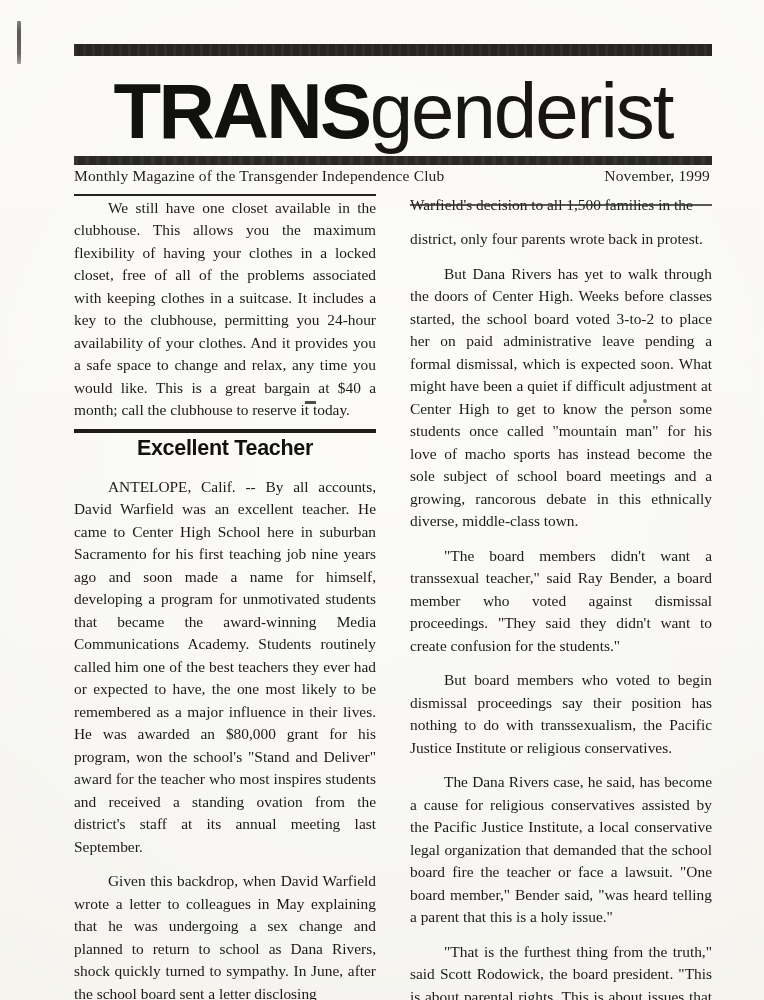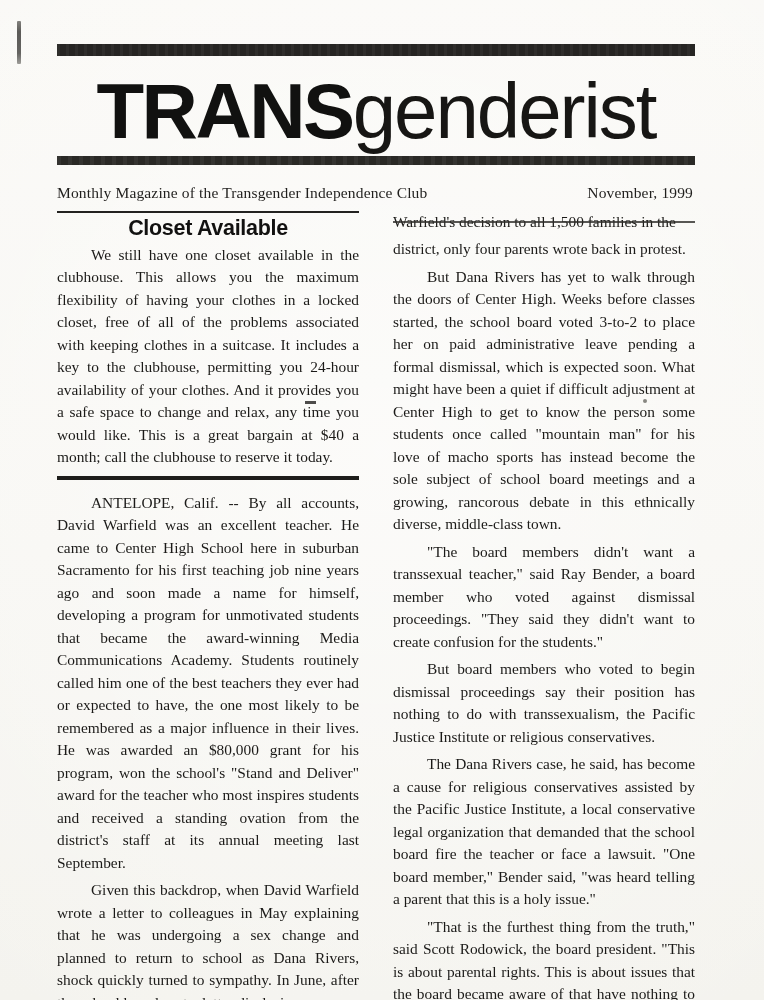--- a/index.html
+++ b/index.html
@@ -36,21 +36,21 @@
     top: 21px;
     width: 4px;
     height: 43px;
     background: linear-gradient(180deg,#6d6c68 0%, #3f3e3b 25%, #4a4946 75%, #8e8d89 100%);
     border-radius: 1px;
     opacity: .85;
   }
 
   #content {
     position: absolute;
-    left: 57px;
+    left: 74px;
     top: 0;
     width: 638px;
     height: 748px;
   }
 
   
   .rule-top {
     height: 12px;
     background: #262523;
     margin-top: 44px;
@@ -96,21 +96,21 @@
     height: 9px;
     background: repeating-linear-gradient(90deg, rgba(255,255,255,0.05) 0 4px, rgba(0,0,0,0) 4px 11px);
   }
 
   #subhead {
     display: flex;
     justify-content: space-between;
     align-items: baseline;
     font-size: 15.5px;
     color: #201f1d;
-    padding-top: 19px;
+    padding-top: 2px;
     letter-spacing: .15px;
   }
   #subhead .issue-date { padding-right: 2px; text-align: center; }
 
   
   #columns {
     display: flex;
     gap: 34px;
     margin-top: 9px;
   }
@@ -144,21 +144,21 @@
     margin: 0;
     text-align: justify;
     text-justify: inter-word;
     font-size: 15.4px;
     line-height: 1.46;
     color: #1b1a18;
     text-indent: 34px;
     hyphens: none;
   }
   p.body.noindent { text-indent: 0; }
-  p.body + p.body { margin-top: 5px; }
+  p.body + p.body { margin-top: 12px; }
 
   .col-right p.body:first-child { text-indent: 0; }
 
   
   .struck-line {
     position: relative;
     color: #2c2b28;
   }
   .struck-line::after {
     content: "";
@@ -215,25 +215,25 @@
     <div id="subhead">
       <span class="tagline">Monthly Magazine of the Transgender Independence Club</span>
       <span class="issue-date">November, 1999</span>
     </div>
 
     <div id="columns">
 
       <div class="col col-left">
 
         <div class="sec-rule-thin"></div>
-        <div class="headline">Closet Available</div>
 
         <p class="body">We still have one closet available in the clubhouse. This allows you the maximum flexibility of having your clothes in a locked closet, free of all of the problems associated with keeping clothes in a suitcase. It includes a key to the clubhouse, permitting you 24-hour availability of your clothes. And it provides you a safe space to change and relax, any time you would like. This is a great bargain at $40 a month; call the clubhouse to reserve it today.</p>
 
         <div class="sec-rule-thick"></div>
+        <div class="headline">Excellent Teacher</div>
 
         <p class="body" style="margin-top:12px;">ANTELOPE, Calif. -- By all accounts, David Warfield was an excellent teacher. He came to Center High School here in suburban Sacramento for his first teaching job nine years ago and soon made a name for himself, developing a program for unmotivated students that became the award-winning Media Communications Academy. Students routinely called him one of the best teachers they ever had or expected to have, the one most likely to be remembered as a major influence in their lives. He was awarded an $80,000 grant for his program, won the school's "Stand and Deliver" award for the teacher who most inspires students and received a standing ovation from the district's staff at its annual meeting last September.</p>
         <p class="body">Given this backdrop, when David Warfield wrote a letter to colleagues in May explaining that he was undergoing a sex change and planned to return to school as Dana Rivers, shock quickly turned to sympathy. In June, after the school board sent a letter disclosing</p>
       </div>
 
       <div class="col col-right">
 
         <p class="body noindent struck-line">Warfield's decision to all 1,500 families in the</p>
         <p class="body noindent">district, only four parents wrote back in protest.</p>
 

